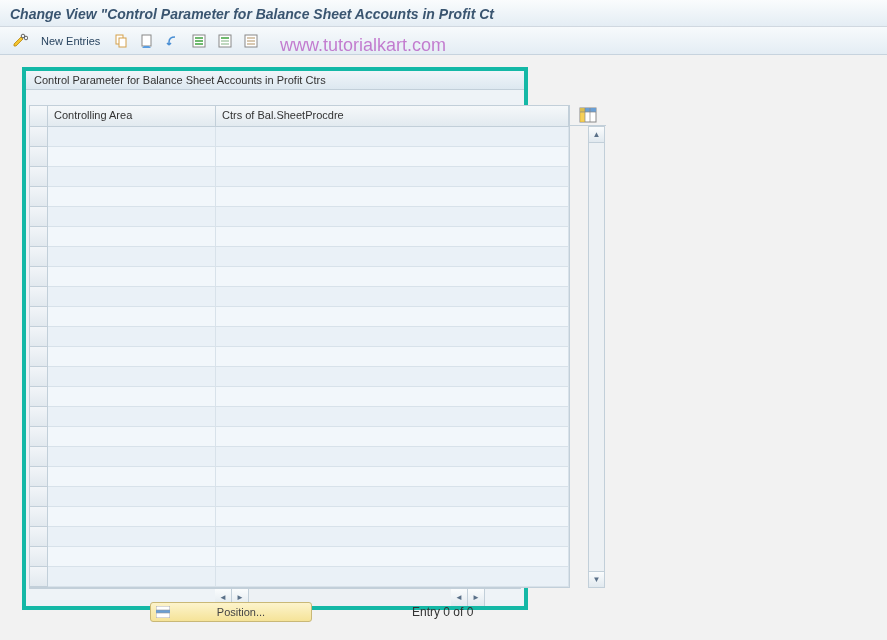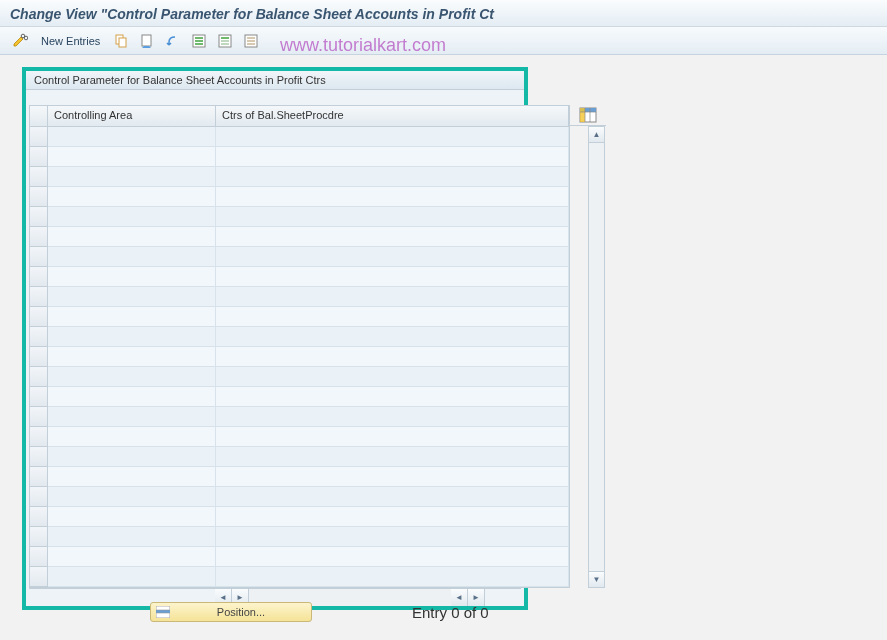--- a/index.html
+++ b/index.html
@@ -233,21 +233,21 @@
       align-items: center;
       justify-content: center;
     }
     .position-btn-label {
       font-size: 11px;
       color: #444;
       flex: 1;
       text-align: center;
     }
     .entry-status {
-      font-size: 15px;
+      font-size: 12px;
       color: #333;
     }
   </style>
 </head>
 <body>
 
 <div class="title-bar">
   <div class="title-text">Change View "Control Parameter for Balance Sheet Accounts in Profit Ct</div>
 </div>
 

